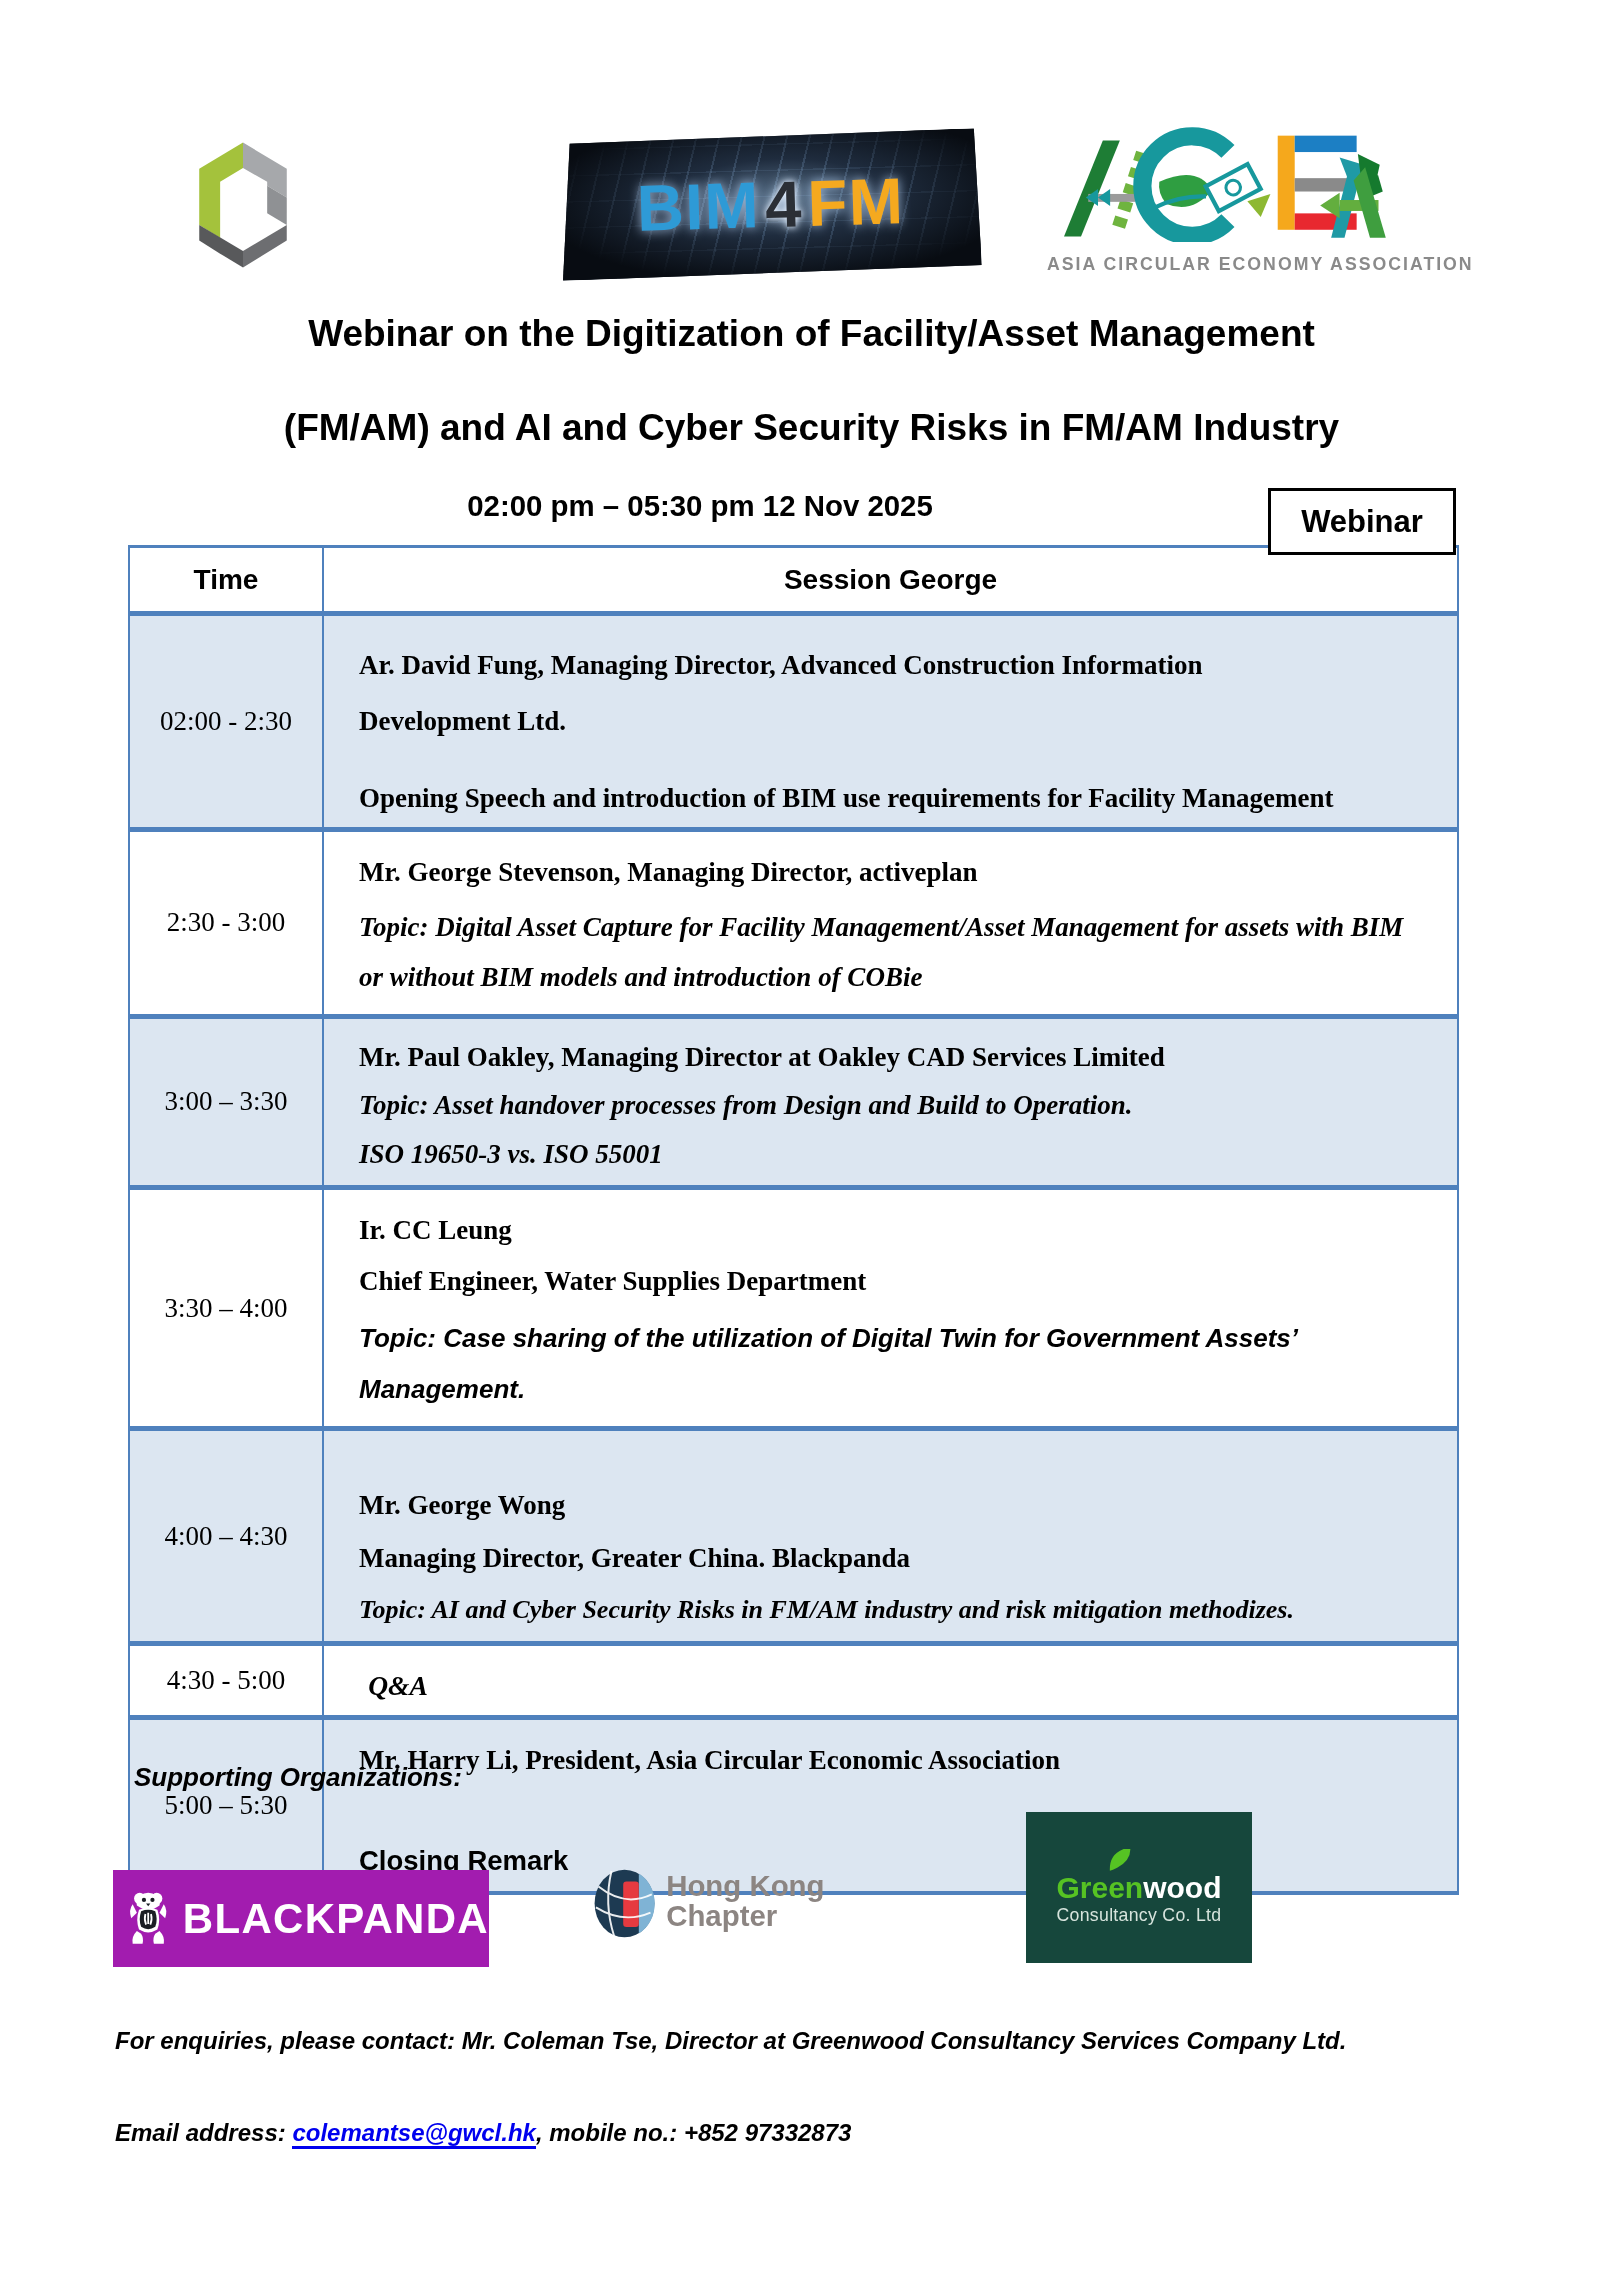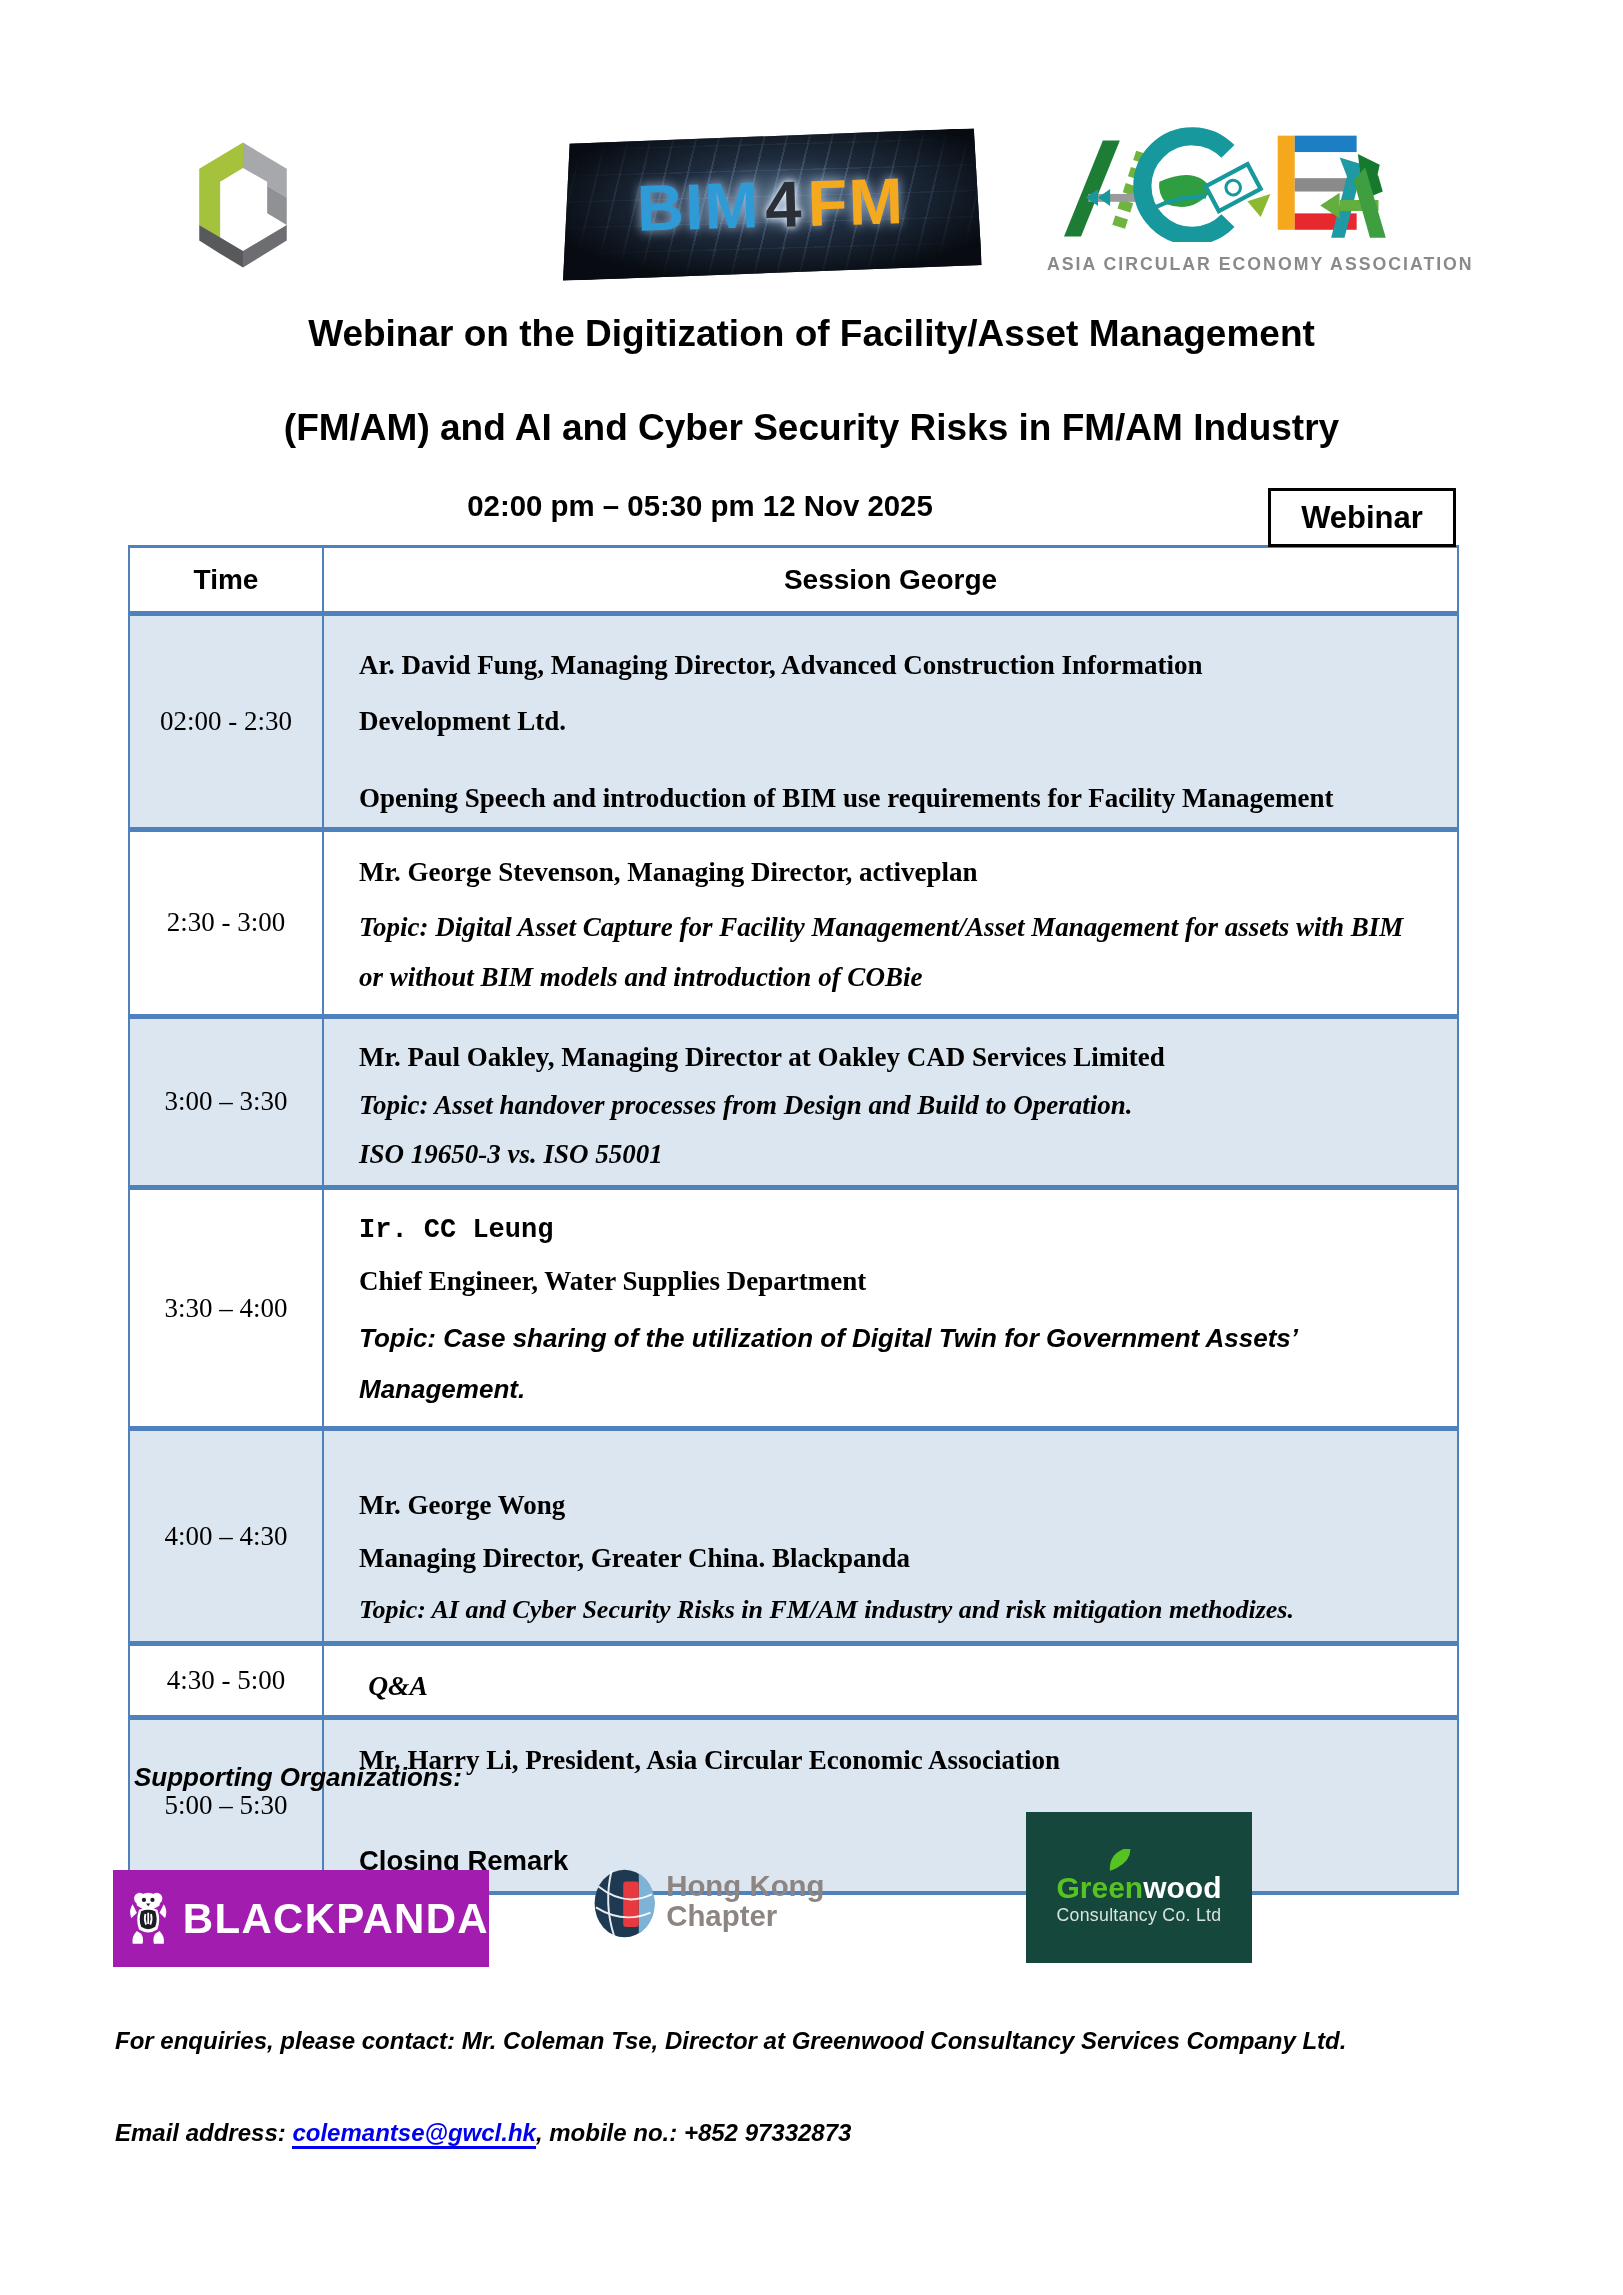--- a/index.html
+++ b/index.html
@@ -36,21 +36,21 @@
 
   .acea-logo { position:absolute; left:1047px; top:121px; width:340px; }
   .acea-art { width:340px; height:121px; display:block; }
   .acea-caption { margin-top:11.8px; font-weight:bold; font-size:17.7px; letter-spacing:2px; color:#8a8a8a; white-space:nowrap; }
 
   
   .title1 { position:absolute; left:0; top:313px;  width:1623px; text-align:center; font-weight:bold; font-size:37px; }
   .title2 { position:absolute; left:0; top:407px;  width:1623px; text-align:center; font-weight:bold; font-size:37px; }
   .datetime { position:absolute; left:0; top:489px; width:1400px; text-align:center; font-weight:bold; font-size:29.4px; }
   .webinar-box {
-    position:absolute; left:1268px; top:488px; width:188px; height:59px;
+    position:absolute; left:1268px; top:488px; width:188px; height:67px;
     border:3.3px solid #000; background:#fff; z-index:3;
     display:flex; align-items:center; justify-content:center;
     font-weight:bold; font-size:31px;
   }
 
   
   table.schedule { position:absolute; left:128px; top:545px; width:1329px; border-collapse:collapse; table-layout:fixed;
                    background:#fff; }
   table.schedule col.c-time { width:194px; }
   table.schedule col.c-content { width:1135px; }
@@ -71,21 +71,21 @@
   .nbi { font-family:"Liberation Sans", sans-serif; font-weight:bold; font-style:italic; }
   .nw { white-space:nowrap; }
 
   .r1-p1 { line-height:56px; max-width:982px; padding-top:3.9px; }
   .r1-p2 { margin-top:33px; line-height:33px; }
   .r2-p1 { line-height:42px; padding-top:2.6px; }
   .r2-p2 { margin-top:9.2px; line-height:50px; }
   .r3-p1 { line-height:39px; padding-top:1.3px; }
   .r3-p2 { margin-top:10.5px; line-height:37px; }
   .r3-p3 { margin-top:11.8px; line-height:37px; }
-  .r4-p1 { line-height:38px; padding-top:3.9px;font-family:Liberation Mono, monospace; }
+  .r4-p1 { line-height:38px; padding-top:3.9px; }
   .r4-p2 { margin-top:13px; line-height:38px; }
   .r4-p3 { margin-top:13px; line-height:51px; font-size:26px; }
   .r5-p1 { line-height:38px; padding-top:38px; }
   .r5-p2 { margin-top:14.4px; line-height:38px; }
   .r5-p3 { margin-top:14.4px; line-height:38px; font-size:26px; }
   .r6-p1 { line-height:35px; padding-top:5.2px; padding-left:9.2px; font-size:27.5px; }
   .r7-p1 { line-height:37px; padding-top:5.2px; }
   .r7-p2 { margin-top:63px; line-height:37px; font-size:27.5px; }
 
   

